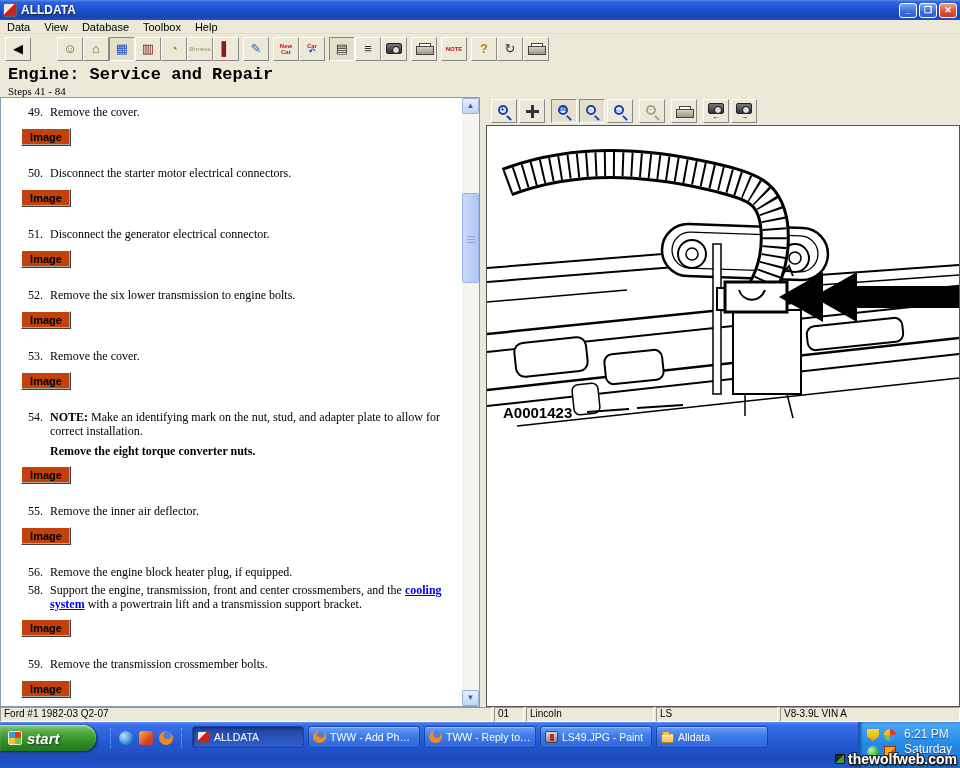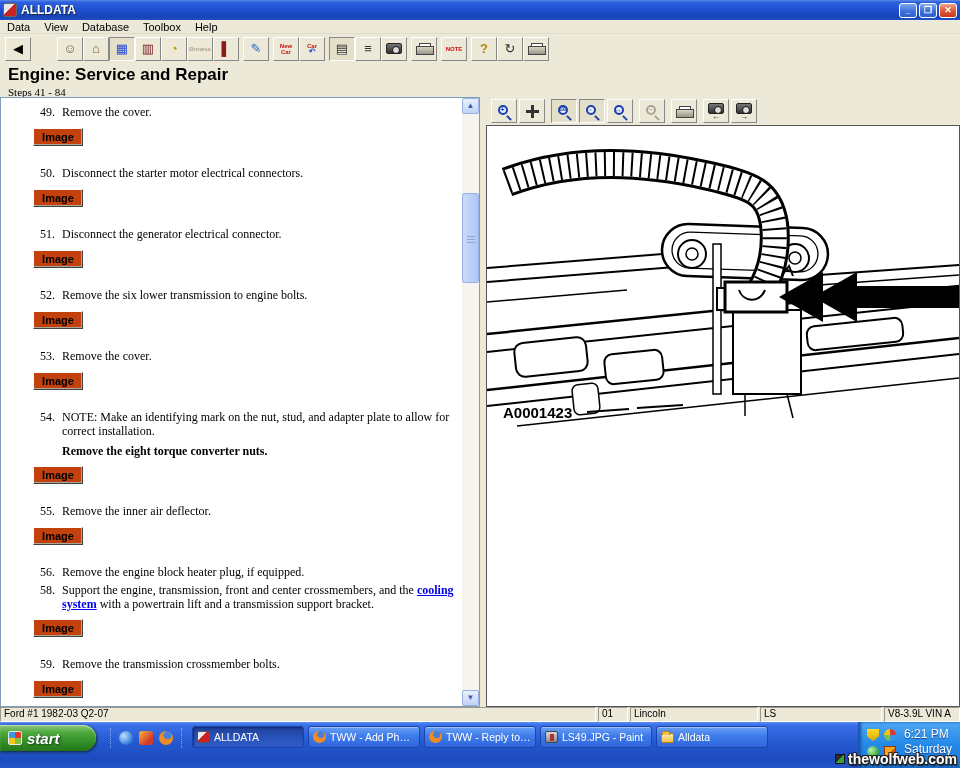--- a/index.html
+++ b/index.html
@@ -59,28 +59,28 @@
   .tbtn.disabled .handle { background:#A9A490; }
   .panico { position:relative; width:13px; height:13px; }
   .panico::before { content:''; position:absolute; left:5px; top:0; width:3px; height:13px; background:#333; }
   .panico::after  { content:''; position:absolute; left:0; top:5px; width:13px; height:3px; background:#333; }
   .camarrow { display:flex; flex-direction:column; align-items:center; }
   .camarrow .arr { font-size:8px; line-height:6px; font-weight:bold; color:#000; }
 
   
   #heading { position:absolute; left:0; top:63px; width:960px; height:34px; background:#ECE9D8;
     padding:2px 8px; }
-  #heading .h1 { font-family:Liberation Sans, sans-serif; font-weight:bold; font-size:17px; color:#000;}
+  #heading .h1 { font-family:Liberation Mono, monospace; font-weight:bold; font-size:17px; color:#000;}
   #heading .h2 { font-family:"Liberation Serif", serif; font-size:11px; color:#000; margin-top:1px;}
 
   
   #content { position:absolute; left:0; top:97px; width:960px; height:610px; display:flex; }
   #leftpane { width:482px; height:610px; background:#fff; border:1px solid #7F9DB9;
      position:relative; overflow:hidden; font-family:"Liberation Serif", serif; font-size:12px; }
-  #steps { position:absolute; left:0; top:0; right:17px; bottom:0; padding:7px 4px 0 12px; }
+  #steps { position:absolute; left:0; top:0; right:17px; bottom:0; padding:7px 4px 0 0; }
   .step-row { display:flex; margin-bottom:2px; }
   .step-num { width:42px; text-align:right; flex:0 0 42px; }
   .step-text { margin-left:7px; line-height:14px; }
   .step-para2 { margin:6px 0 0 49px; line-height:14px;font-weight:bold; }
   .imgbtn { display:block; margin:8px 0 20px 20px; width:50px; height:18px;
      background:#c2410c; border:1px solid; border-color:#fff #404040 #404040 #fff;
      box-shadow:inset -1px -1px 0 #ACA899; font-family:"Liberation Sans",sans-serif;
      font-weight:bold; font-size:11px; color:#000; }
   .link { color:#0000EE; font-weight:bold; text-decoration:underline; }
   
@@ -99,21 +99,21 @@
   #viewerbar { height:28px; display:flex; align-items:center; padding-left:5px; background:#ECE9D8;}
   #viewerbar .tbtn { margin-right:2px; }
   #imagearea { flex:1; background:#fff; border:1px solid #555; position:relative; overflow:hidden;}
   #imagearea svg { display:block; }
 
   
   #statusbar { position:absolute; left:0; top:707px; width:960px; height:15px; background:#ECE9D8;
      display:flex; }
   .sfield { border:1px solid; border-color:#9C9A8C #fff #fff #9C9A8C; margin-right:2px;
      font-size:10px; padding:0 3px; line-height:12px; overflow:hidden; white-space:nowrap;}
-  .sfield:nth-child(1){ width:596px; } .sfield:nth-child(2){ width:30px; }
+  .sfield:nth-child(1){ width:492px; } .sfield:nth-child(2){ width:30px; }
   .sfield:nth-child(3){ width:128px; } .sfield:nth-child(4){ width:122px; }
   .sfield:nth-child(5){ flex:1; margin-right:0; }
 
   
   #taskbar { position:absolute; left:0; top:722px; width:960px; height:46px;
      background:linear-gradient(180deg,#5E90F2 0%,#3A70E8 6%,#2458D0 45%,#1D4BBE 80%,#2455CC 100%);
      display:flex; align-items:flex-start; }
   #startbtn { margin:3px 0 0 0; width:96px; height:26px; border-radius:0 13px 13px 0;
      background:linear-gradient(180deg,#8CC77E 0%,#4DA83C 30%,#2F8B24 70%,#25761C 100%);
      display:flex; align-items:center; padding-left:8px; gap:5px;
@@ -288,21 +288,21 @@
             <span class="step-text"><span>Remove the six lower transmission to engine bolts.</span></span>
           </div>
           <button class="imgbtn">Image</button>
           <div class="step-row">
             <span class="step-num">53.</span>
             <span class="step-text"><span>Remove the cover.</span></span>
           </div>
           <button class="imgbtn">Image</button>
           <div class="step-row">
             <span class="step-num">54.</span>
-            <span class="step-text"><span style="font-weight: normal; margin-top: 40px;">NOTE:</span><span> Make an identifying mark on the nut, stud, and adapter plate to allow for correct installation.</span></span>
+            <span class="step-text"><span style="font-weight: bold; margin-top: 40px;">NOTE:</span><span> Make an identifying mark on the nut, stud, and adapter plate to allow for correct installation.</span></span>
           </div>
           <div class="step-para2">Remove the eight torque converter nuts.</div>
           <button class="imgbtn">Image</button>
           <div class="step-row">
             <span class="step-num">55.</span>
             <span class="step-text"><span>Remove the inner air deflector.</span></span>
           </div>
           <button class="imgbtn">Image</button>
           <div class="step-row" style="margin-bottom: 3px;">
             <span class="step-num">56.</span>

